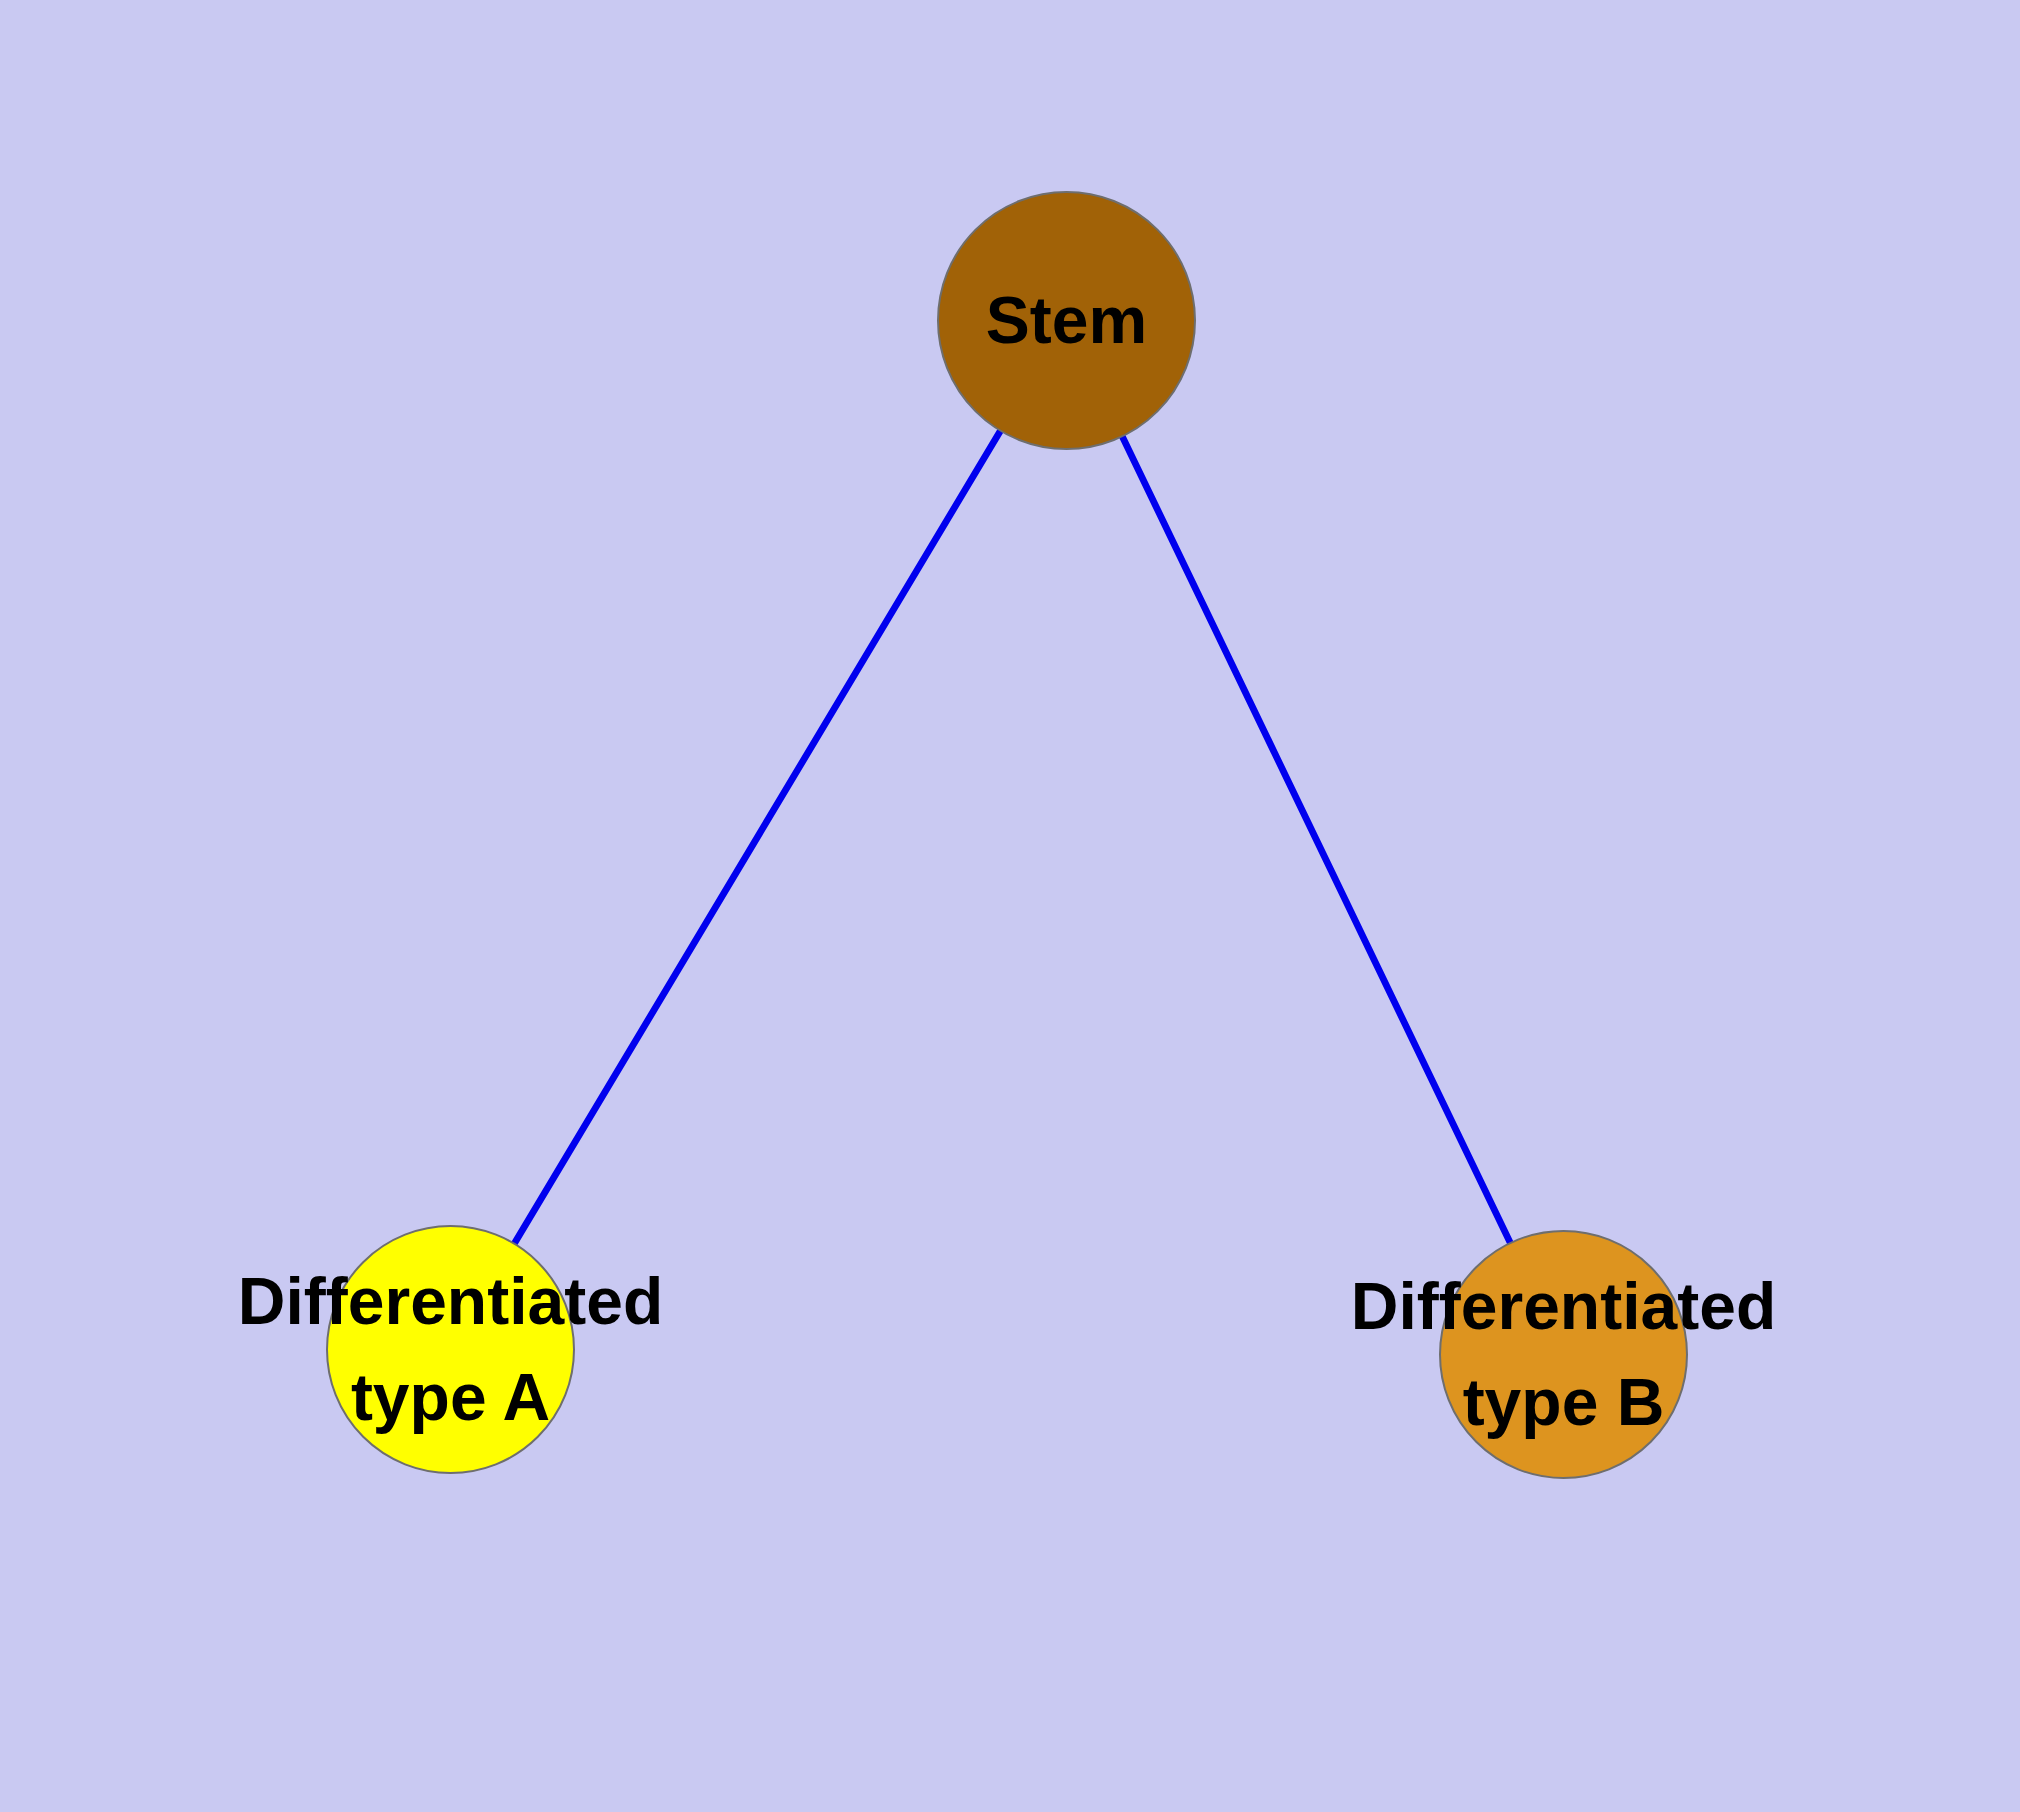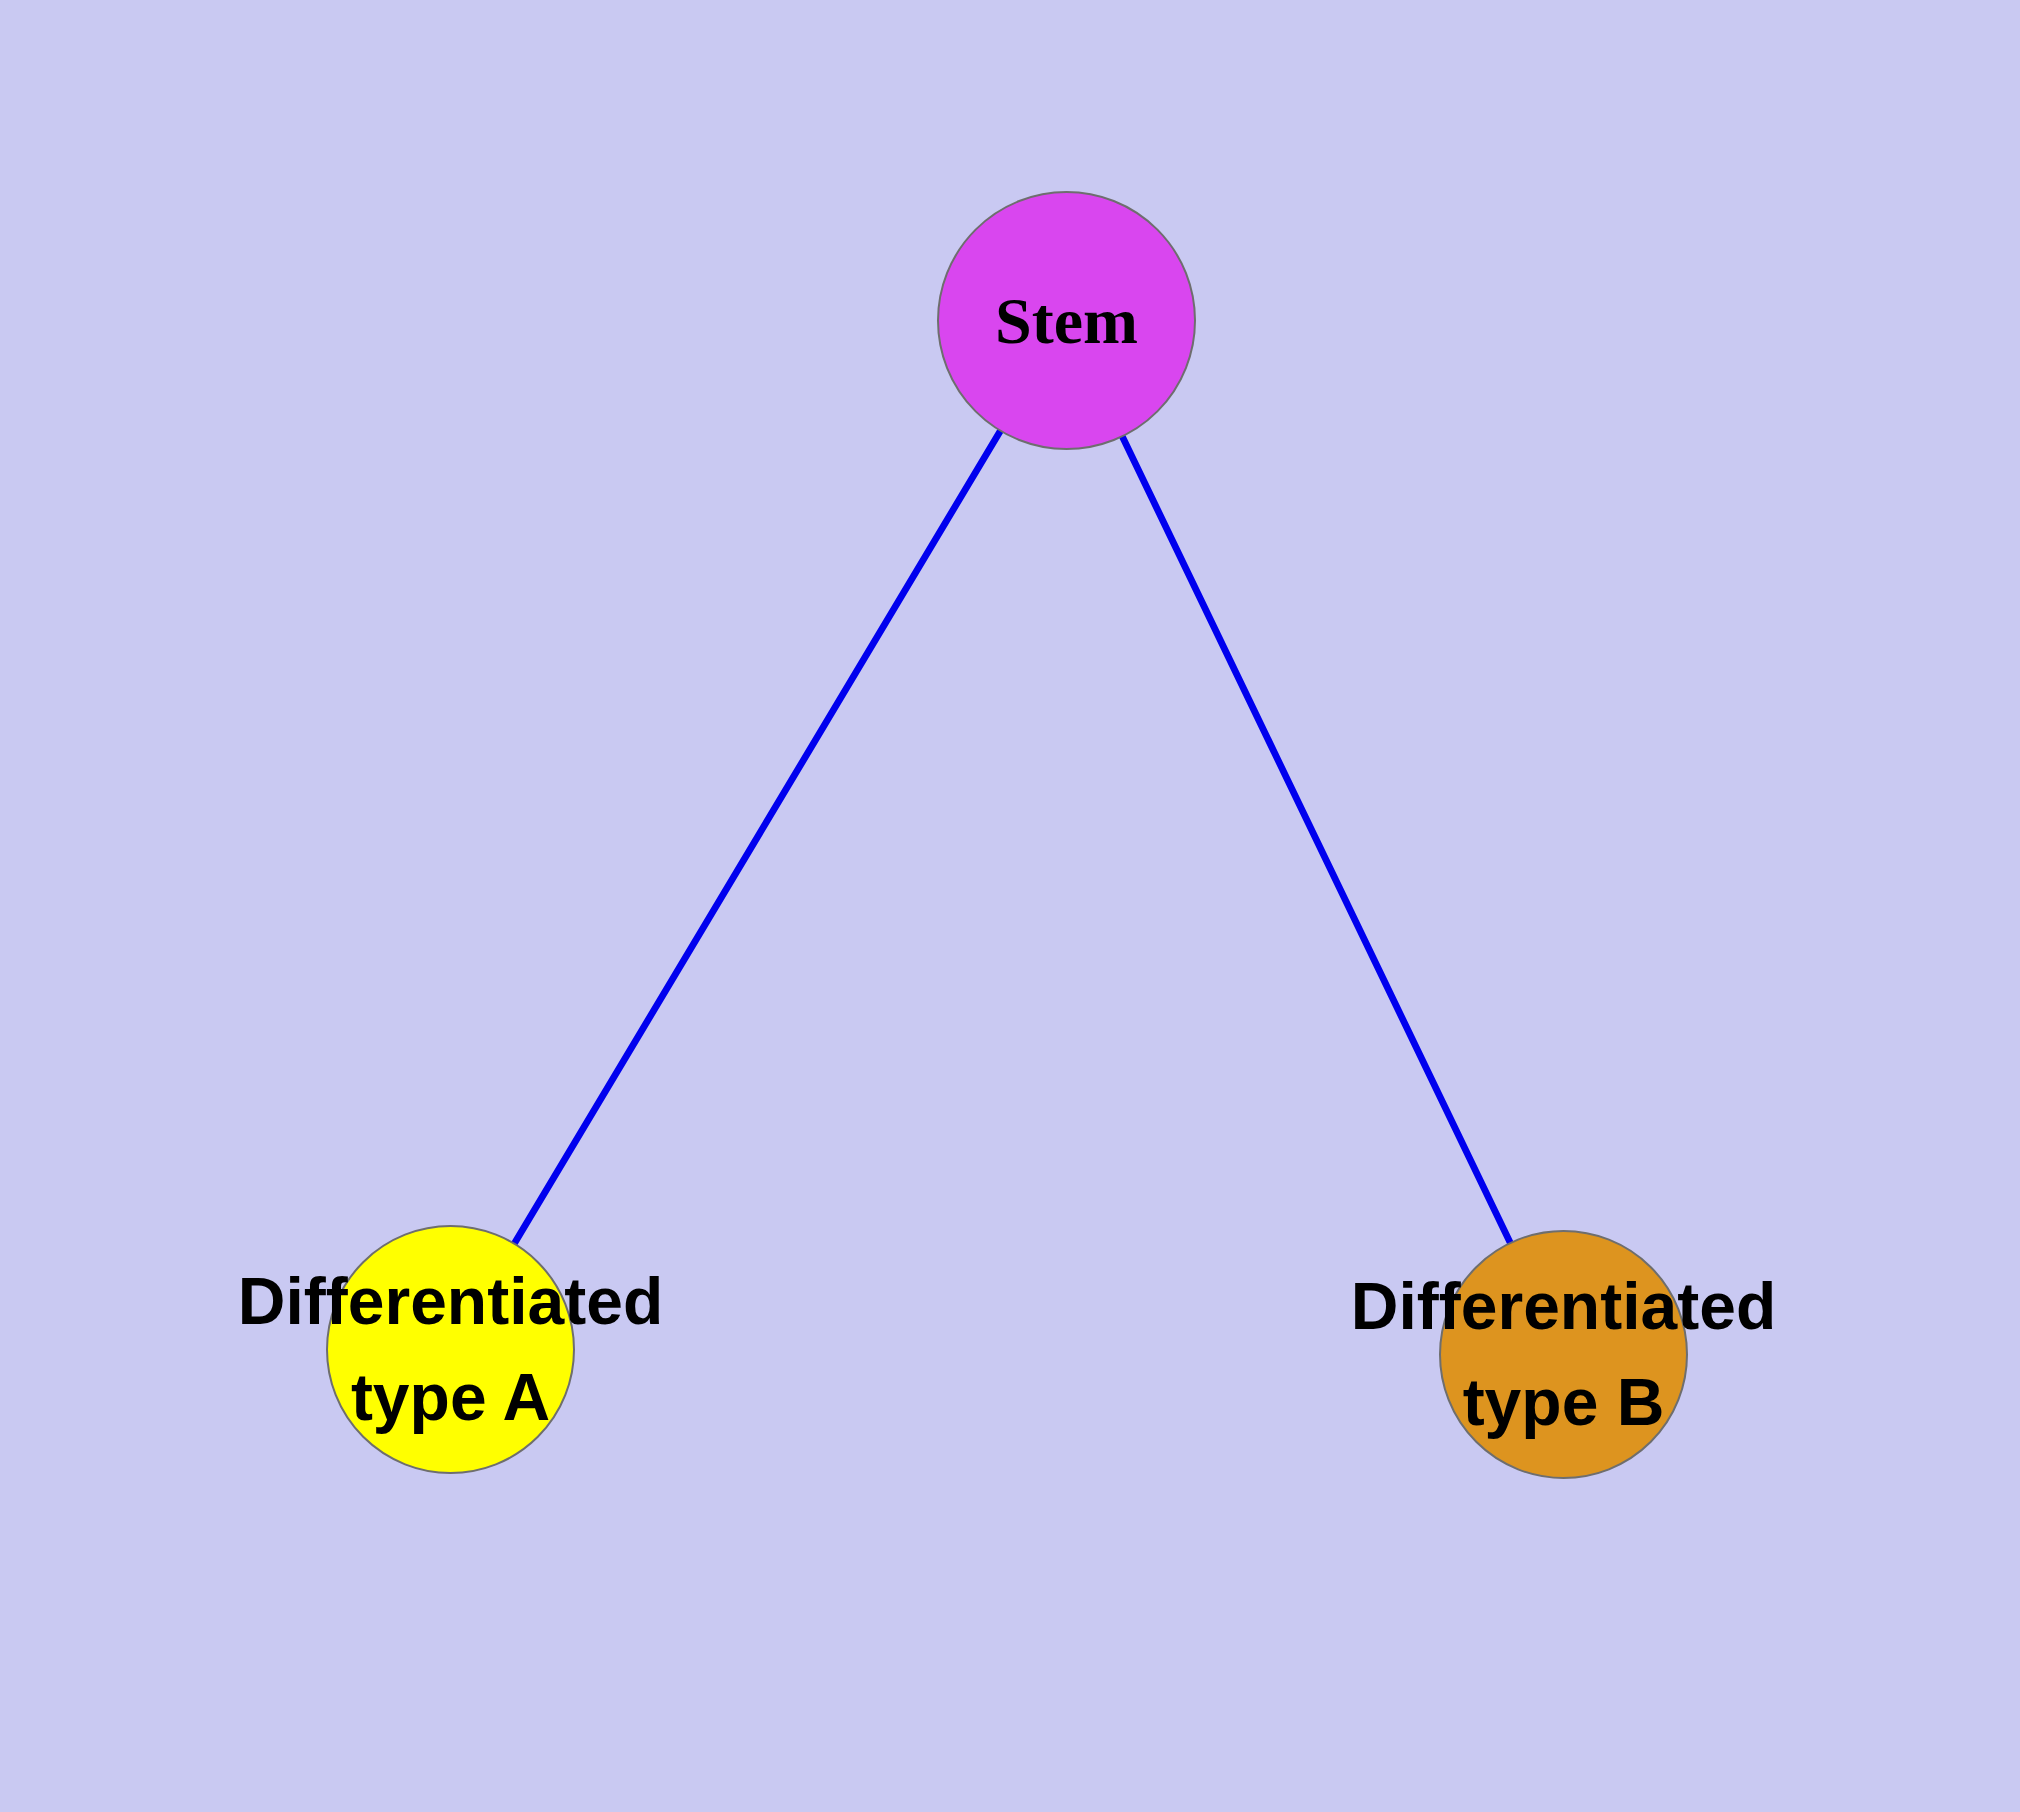--- a/index.html
+++ b/index.html
@@ -49,21 +49,21 @@
 </head>
 <body>
 
 <div class="canvas" style="background: rgb(201, 201, 242);">
 
   <svg class="edge-layer" width="2021" height="1812" viewBox="0 0 2384 2138">
     <line x1="1258" y1="378" x2="532" y2="1592" stroke="#0000ee"></line>
     <line x1="1258" y1="378" x2="1845" y2="1598" stroke="#0000ee"></line>
   </svg>
 
-  <div class="node" style="left: 937px; top: 191px; width: 259px; height: 259px; background: #d946ef; border-color: rgb(110, 110, 110); font-family: Liberation Serif, serif;">
+  <div class="node" style="left: 937px; top: 191px; width: 259px; height: 259px; background: #a16207; border-color: rgb(110, 110, 110);">
     <span class="node-label" style="color: rgb(0, 0, 0);">Stem</span>
   </div>
 
   <div class="node" style="left: 326px; top: 1225px; width: 249px; height: 249px; background: rgb(255, 255, 0); border-color: rgb(110, 110, 110);">
     <span class="node-label" style="color: rgb(0, 0, 0);">Differentiated
 type A</span>
   </div>
 
   <div class="node" style="left: 1439px; top: 1230px; width: 249px; height: 249px; background: rgb(221, 148, 31); border-color: rgb(110, 110, 110);">
     <span class="node-label" style="color: rgb(0, 0, 0);">Differentiated

